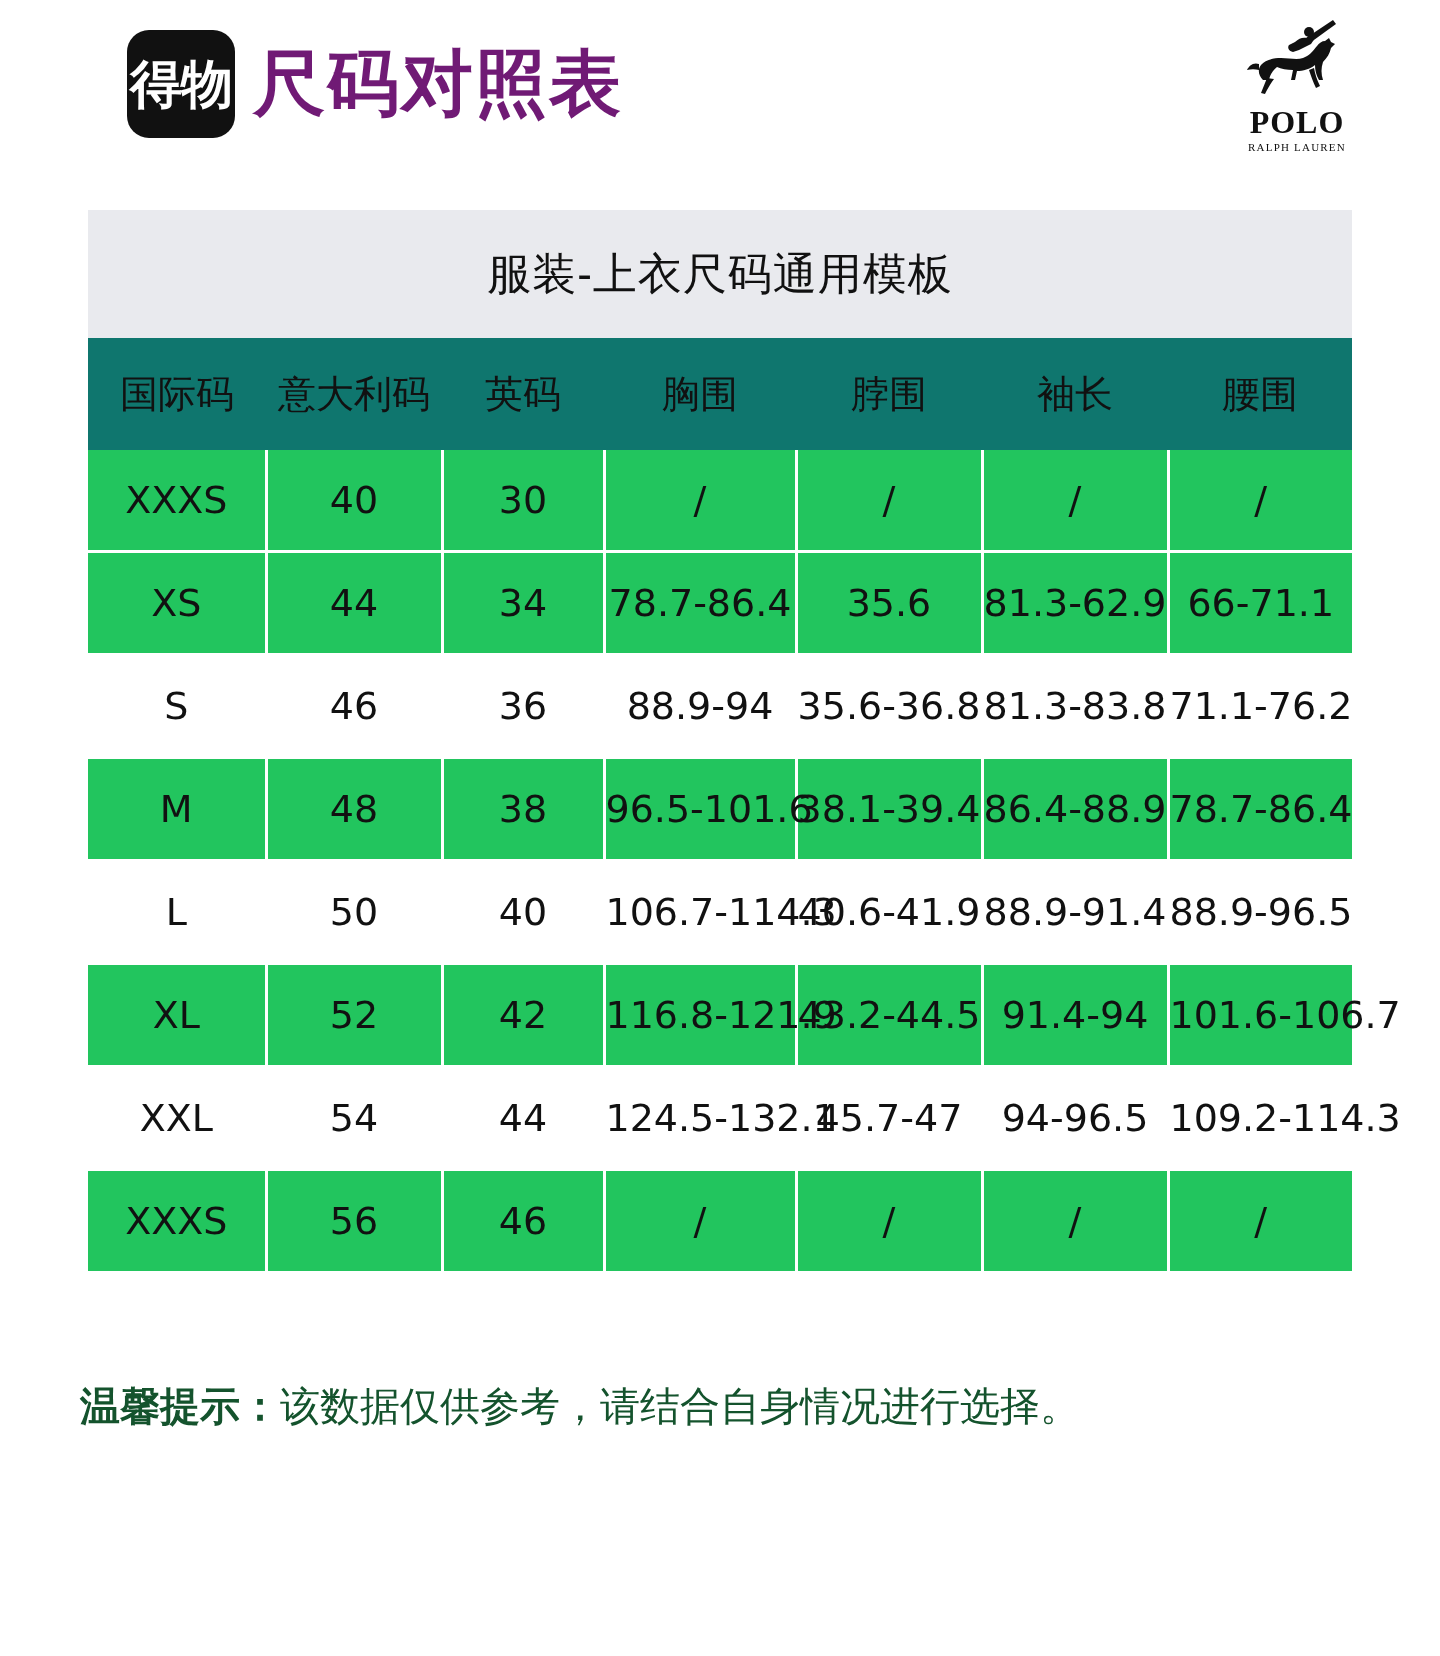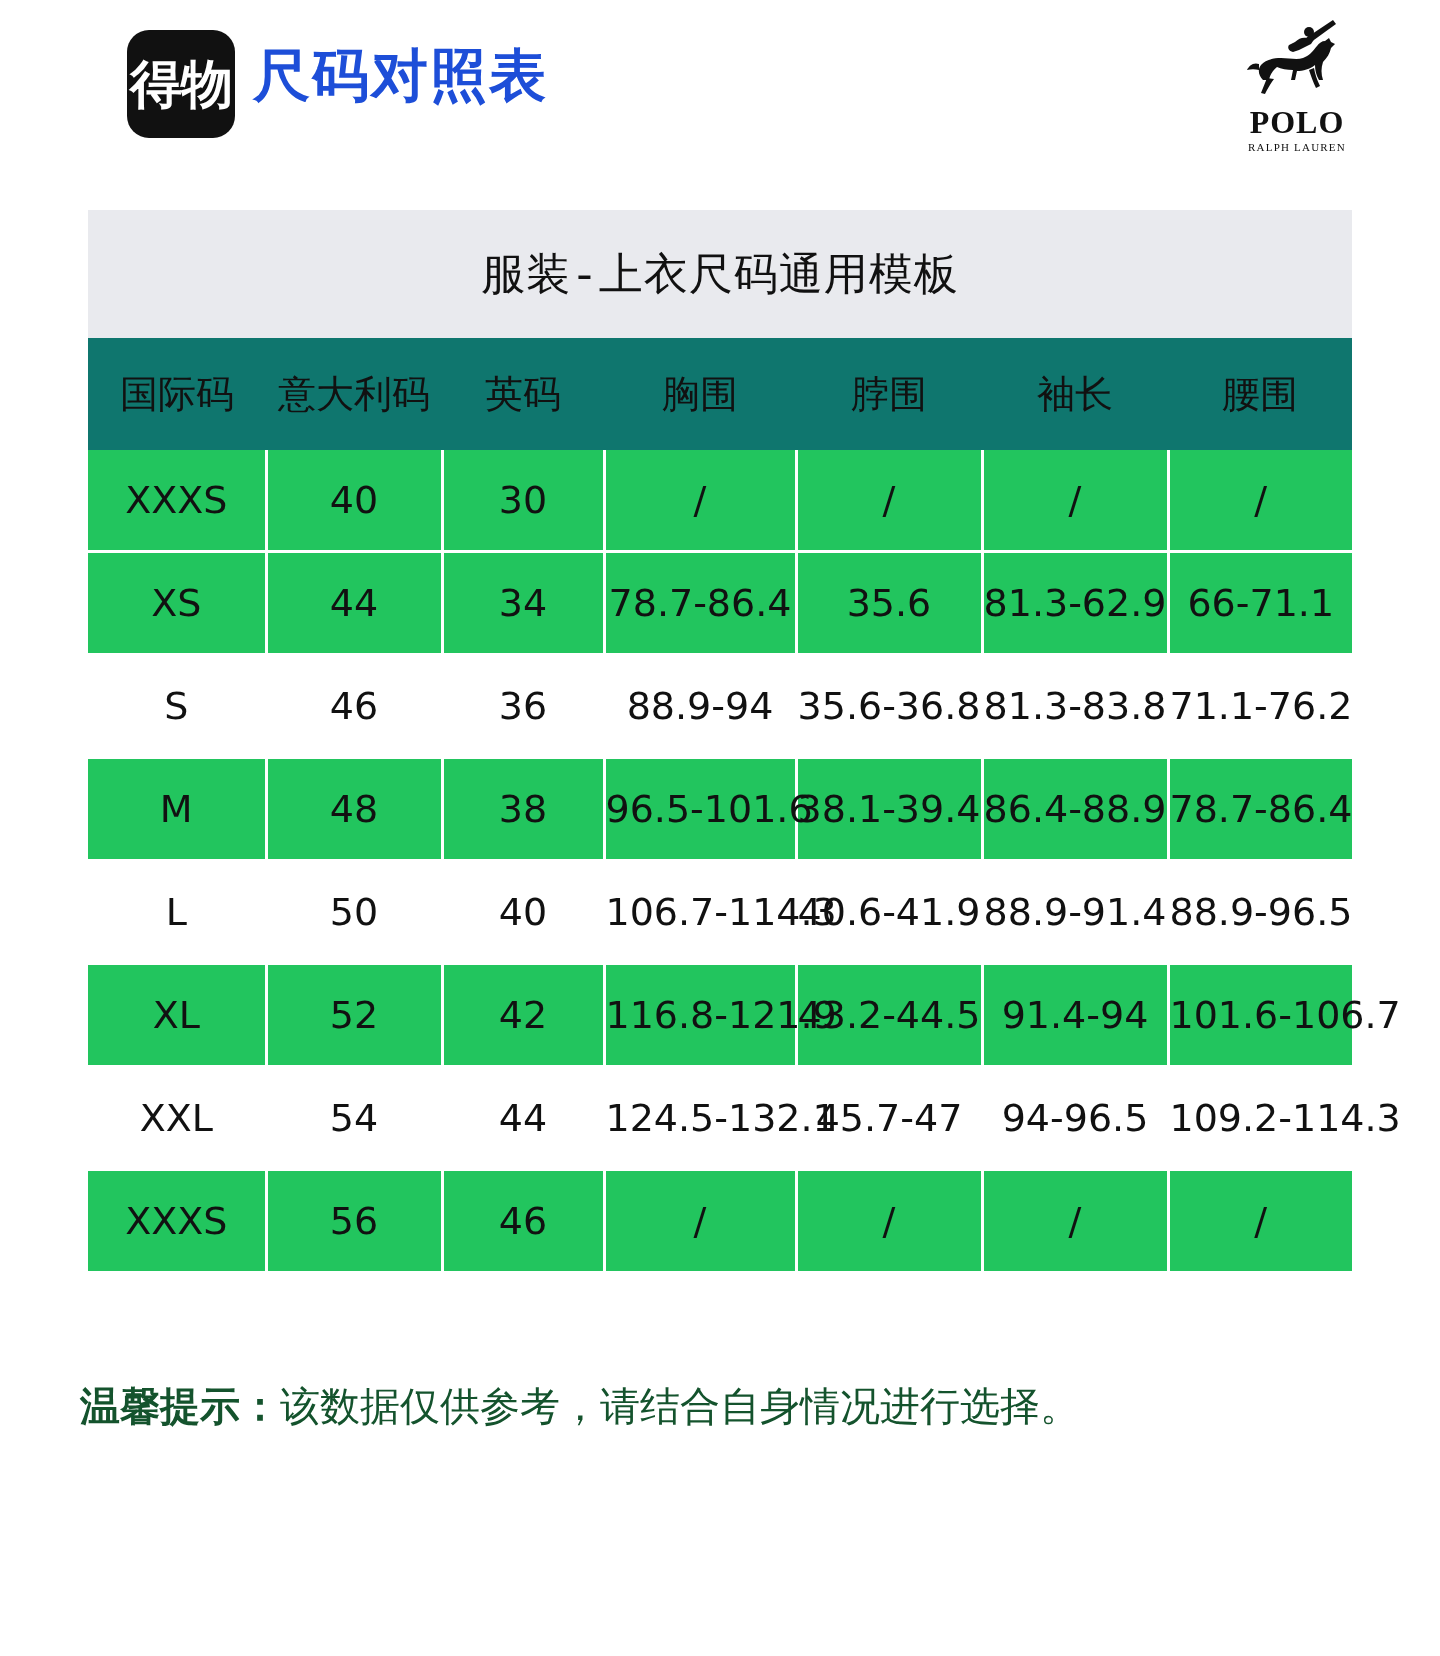--- a/index.html
+++ b/index.html
@@ -47,25 +47,25 @@
     font-size: 52px;
     font-weight: 700;
     letter-spacing: -1px;
     line-height: 1;
     font-family: "DejaVu Sans", "Liberation Sans", sans-serif;
   }
   .header-title {
     position: absolute;
     left: 218px;
     top: 44px;
-    font-size: 57px;
+    font-size: 72px;
     font-weight: 700;
     letter-spacing: 2px;
     line-height: 1.1;
-    color: #1d4ed8;
+    color: #701a75;
     white-space: nowrap;
     font-family: "DejaVu Sans", "Liberation Sans", sans-serif;
   }
 
   .polo-logo {
     position: absolute;
     right: 118px;
     top: 18px;
     width: 120px;
     height: 130px;
@@ -102,21 +102,21 @@
   .table-caption {
     height: 128px;
     background: #e9eaee;
     display: flex;
     align-items: center;
     justify-content: center;
     font-size: 44px;
     font-weight: 500;
     color: #111111;
     letter-spacing: 1px;
-    font-family: Liberation Mono, monospace;
+    font-family: Liberation Sans, sans-serif;
   }
   table.size-table {
     width: 1264px;
     border-collapse: collapse;
     table-layout: fixed;
     background: #ffffff;
   }
   table.size-table th,
   table.size-table td {
     text-align: center;

